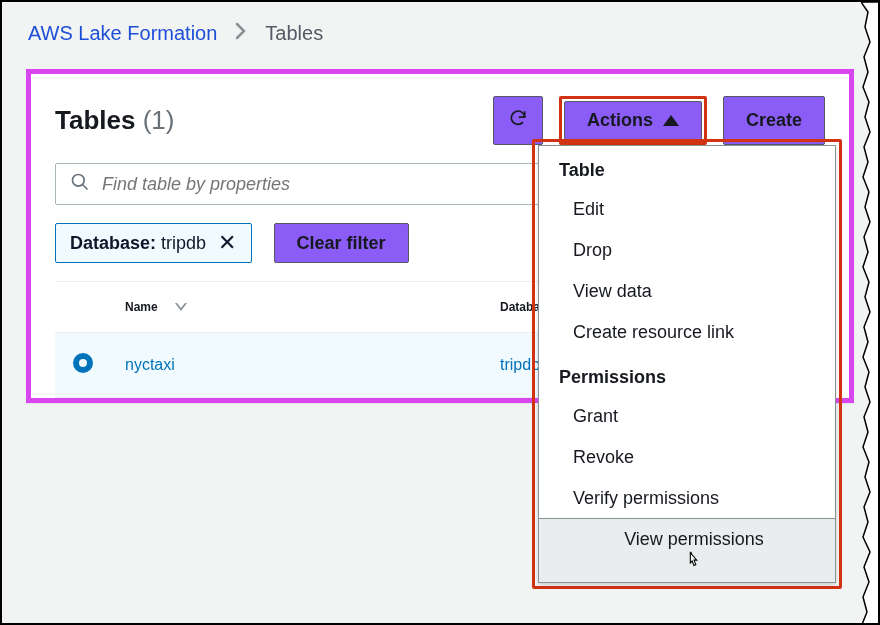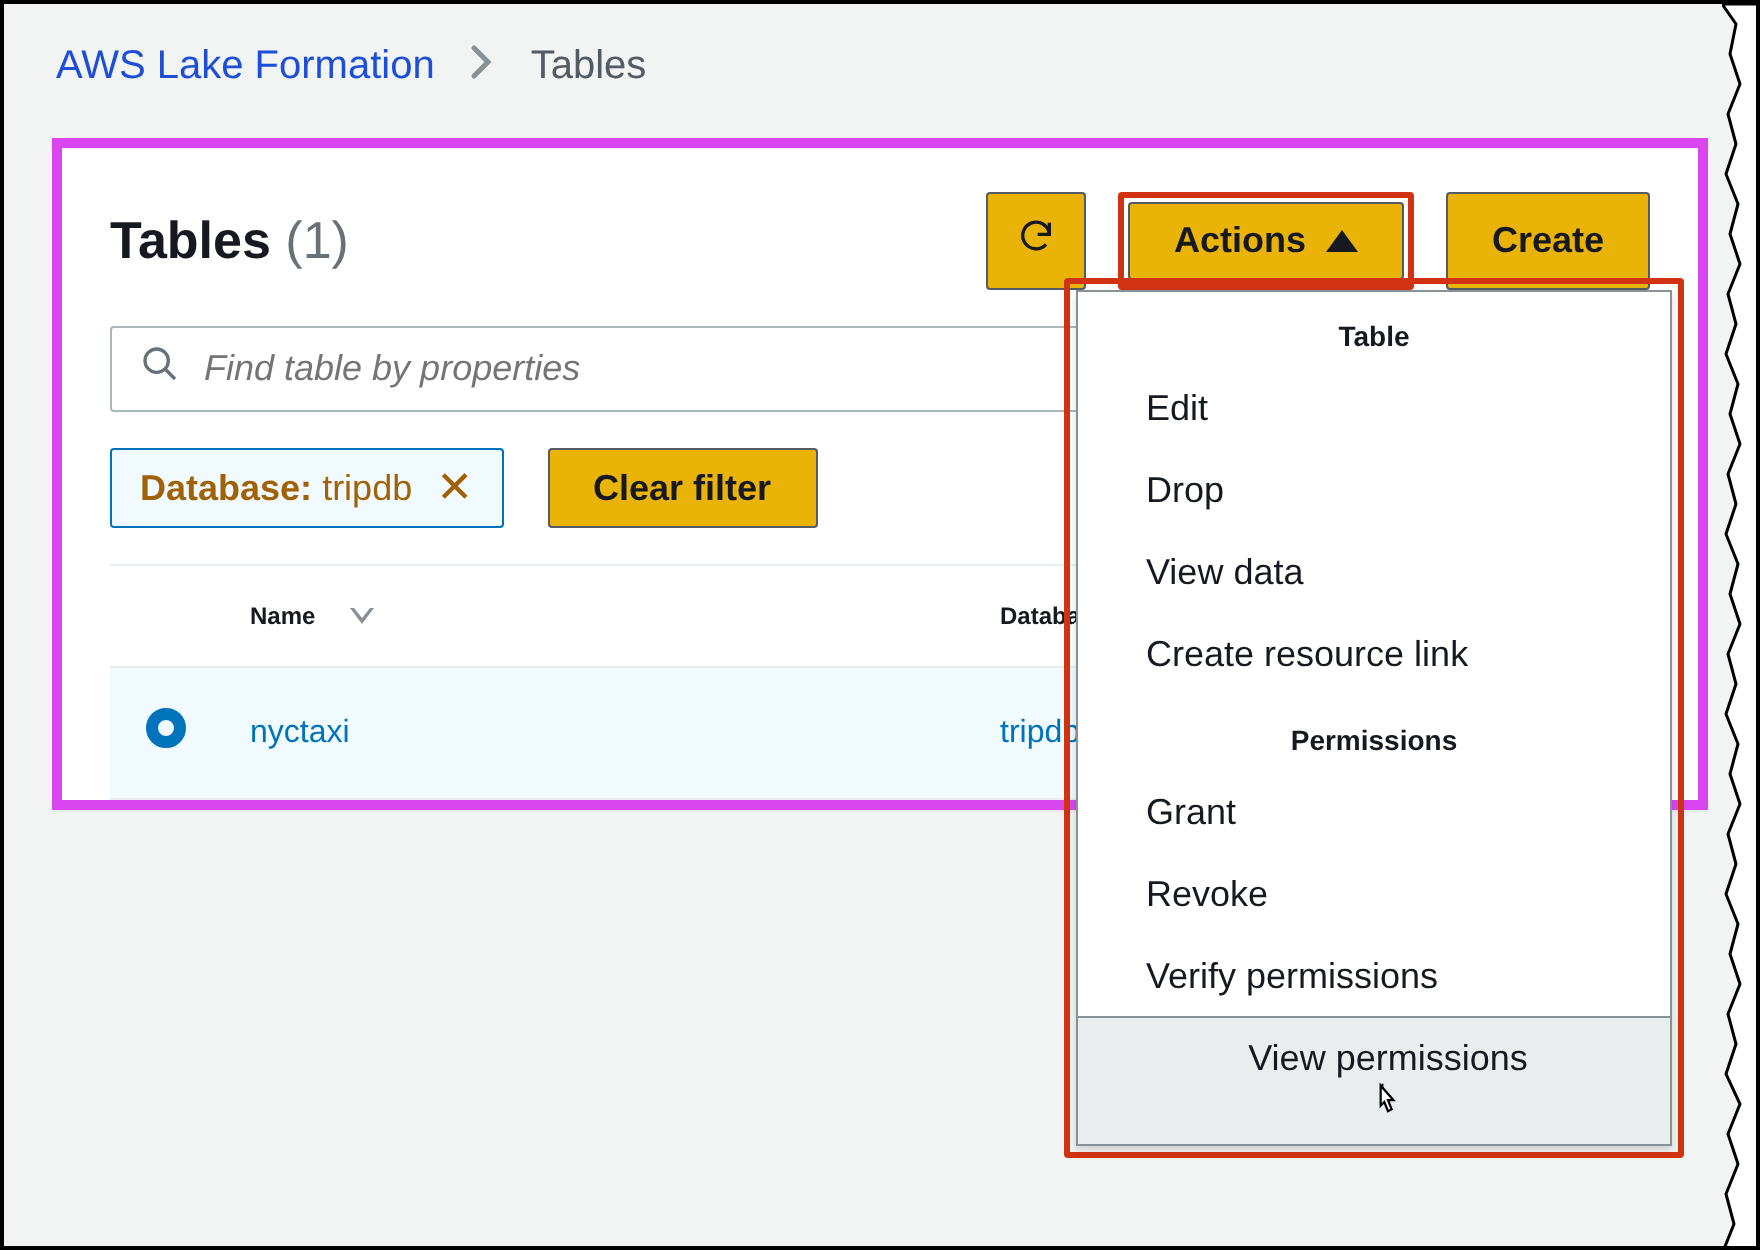--- a/index.html
+++ b/index.html
@@ -54,21 +54,21 @@
     justify-content: space-between;
     margin-bottom: 18px;
   }
   .panel-title { font-size: 26px; font-weight: 700; }
   .panel-title .count { color: #687078; font-weight: 400; }
 
   .header-buttons { display: flex; gap: 16px; align-items: stretch; }
 
   .btn {
     border: 1.5px solid #545b64;
-    background: #eab308;
+    background: #8b5cf6;
     border-radius: 2px;
     padding: 8px 22px;
     font-size: 18px;
     font-weight: 700;
     color: #16191f;
     cursor: pointer;
     display:inline-flex;
     align-items:center;
     gap:10px;
     white-space: nowrap;
@@ -106,21 +106,21 @@
   }
 
   .filters-row { display:flex; gap:22px; margin-bottom:18px; }
   .chip {
     border: 1.5px solid #0073bb;
     background: #f1faff;
     border-radius: 2px;
     padding: 8px 14px;
     font-size: 18px; font-weight:700;
     display:inline-flex; align-items:center; gap:12px;
-    color:#a16207;
+    color:#0f172a;
   }
   .chip .val { font-weight:400; }
   .chip .x { font-weight:400; font-size:22px; cursor:pointer; line-height:1; }
 
   .table { width:100%; border-collapse: collapse; }
   .table th {
     text-align:left;
     border-top: 1px solid #eaeded;
     border-bottom: 1px solid #eaeded;
     padding: 18px 14px;
@@ -143,23 +143,22 @@
   .th-sel, .td-sel { width:56px; text-align:center; }
 
   
   .menu {
     background:#fff;
     border: 1px solid #879196;
     width: 298px;
     box-shadow: 0 2px 4px rgba(0,0,0,0.15);
   }
   .menu .section-label {
-    font-weight:700; font-size:14px;
+    font-weight:700; font-size:18px;
     padding: 14px 20px 8px 20px;
-    text-align: center;
   }
   .menu .item {
     padding: 10px 20px 10px 34px;
     font-size: 18px;
     cursor: pointer;
     display:flex; align-items:center; justify-content:space-between;
   }
   .menu .item.hovered {
     background:#eaeded;
     border:1px solid #879196;

